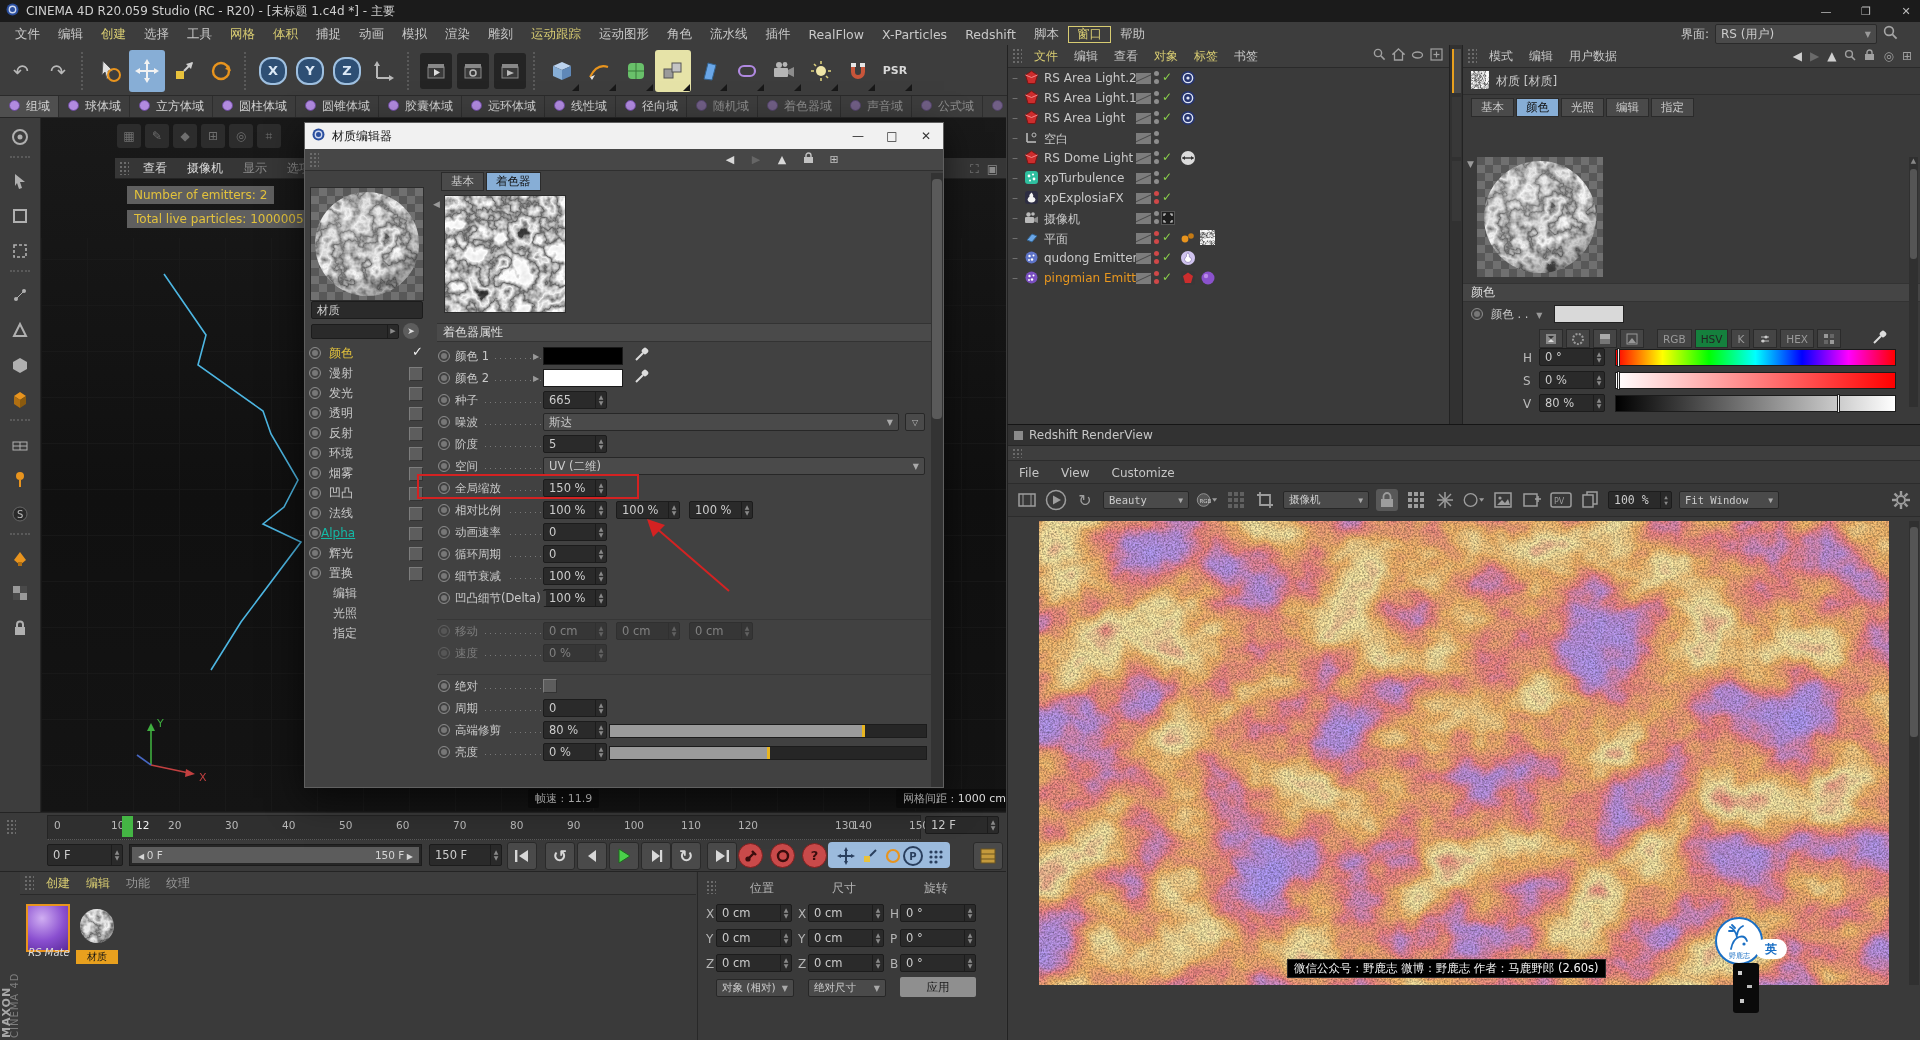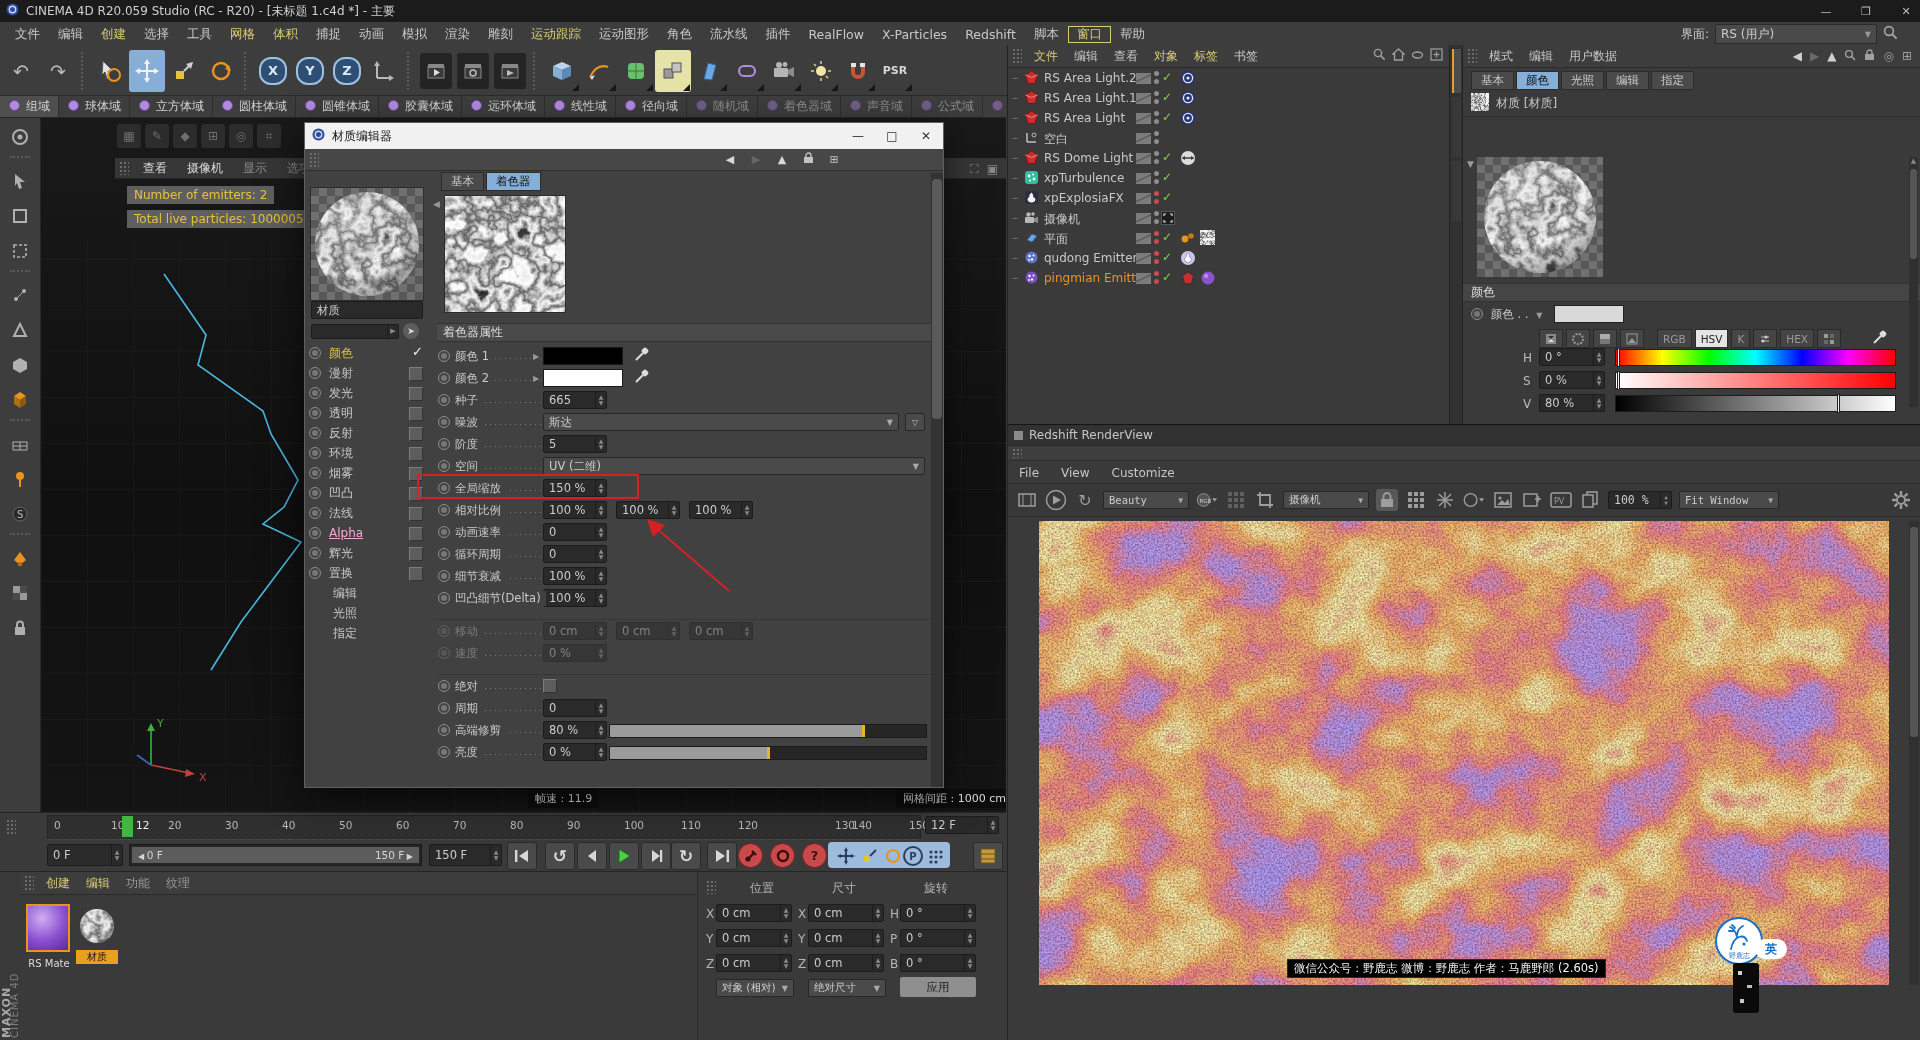--- a/index.html
+++ b/index.html
@@ -79,21 +79,21 @@
   #sidetabs{left:1449px;top:45px;width:13px;height:379px;background:#313131;border-left:1px solid #222;}
   #attr{left:1462px;top:45px;width:458px;height:379px;background:#3a3a3a;border-left:1px solid #222;box-sizing:border-box;}
   .atab{display:inline-flex;align-items:center;height:20px;padding:0 12px;font-size:12px;color:#9a9a9a;background:#2f2f2f;}
   .atab.on{background:#3f3f3f;color:#e8a43c;}
   .stab{display:inline-flex;align-items:center;height:17px;padding:0 9px;font-size:11.5px;color:#ccc;background:#4a4a4a;border:1px solid #2b2b2b;margin-right:2px;}
   .stab.on{background:#87aed6;color:#111;}
   .checker{background-image:conic-gradient(#707070 90deg,#585858 90deg 180deg,#707070 180deg 270deg,#585858 270deg);background-size:16px 16px;}
   .bar{position:absolute;height:15px;border:1px solid #1c1c1c;}
   .barmark{position:absolute;top:-2px;width:3px;height:19px;background:#f2f2f2;border:1px solid #222;box-sizing:border-box;}
   .modebtn{display:inline-flex;align-items:center;justify-content:center;height:17px;padding:0 5px;font-size:10.5px;color:#9a9a9a;background:#454545;border:1px solid #2b2b2b;margin-right:3px;}
-  .modebtn.on{background:#e5e5e5;color:#222;}
+  .modebtn.on{background:#15803d;color:#222;}
   
   #rv{left:1007px;top:424px;width:913px;height:616px;background:#3a3a3a;border-left:1px solid #222;border-top:1px solid #151515;box-sizing:border-box;}
   #rvtools{position:absolute;left:0;top:58px;width:100%;height:34px;background:#383838;border-top:1px solid #2c2c2c;border-bottom:1px solid #2c2c2c;display:flex;align-items:center;gap:7px;padding:0 8px;box-sizing:border-box;}
   .rvi{color:#9d9d9d;display:flex;align-items:center;justify-content:center;width:22px;height:22px;flex:0 0 auto;}
   .rvi.on{background:#585858;border-radius:3px;}
   .rvi.dim{opacity:.4;}
   
   #timeline{left:0;top:812px;width:1006px;height:59px;background:#3a3a3a;border-top:1px solid #242424;box-sizing:border-box;}
   .tick{position:absolute;top:3px;font-size:10.5px;color:#b9b9b9;}
   .tpbtn{position:absolute;top:29px;width:28px;height:26px;background:#4a4a4a;border:1px solid #2a2a2a;border-radius:3px;display:flex;align-items:center;justify-content:center;}
@@ -790,38 +790,38 @@
               <line x1="7.6" y1="7.6" x2="11" y2="11" stroke="#a0a0a0" stroke-width="1.5"></line>
             </svg></span>
         <span><svg width="11" height="12">
               <rect x="1" y="5" width="9" height="6" fill="#a0a0a0"></rect>
               <path d="M3 5 V3.5 A2.5 2.5 0 0 1 8 3.5 V5" fill="none" stroke="#a0a0a0" stroke-width="1.4"></path>
             </svg></span>
         <span style="color:#a0a0a0;">◎</span>
         <span style="color:#a0a0a0;">⊞</span>
       </span>
     </div>
-    <div style="padding:3px 0 0 8px;" id="attrsubtabs"><span class="stab">基本</span><span class="stab on">颜色</span><span class="stab">光照</span><span class="stab">编辑</span><span class="stab">指定</span></div>
     <div style="height:26px;display:flex;align-items:center;gap:7px;padding-left:8px;border-bottom:1px solid #2d2d2d;">
       <span id="attrthumb"><span style="display:inline-block;width:18px;height:18px;"><svg width="18" height="18">
               <defs>
                 <filter id="nf3" x="0" y="0" width="100%" height="100%">
                   <feTurbulence type="fractalNoise" baseFrequency="0.2" numOctaves="4" seed="4"></feTurbulence>
                   <feColorMatrix type="matrix" values="1 0 0 0 0 1 0 0 0 0 1 0 0 0 0 0 0 0 0 1"></feColorMatrix>
                   <feComponentTransfer>
                     <feFuncR type="table" tableValues="0 0.05 0.92 0.12 1 0.8 0.05"></feFuncR>
                     <feFuncG type="table" tableValues="0 0.05 0.92 0.12 1 0.8 0.05"></feFuncG>
                     <feFuncB type="table" tableValues="0 0.05 0.92 0.12 1 0.8 0.05"></feFuncB>
                   </feComponentTransfer>
                 </filter>
               </defs>
               <rect width="18" height="18" filter="url(#nf3)"></rect>
             </svg></span></span>
       <span>材质 [材质]</span>
     </div>
+    <div style="padding:3px 0 0 8px;" id="attrsubtabs"><span class="stab">基本</span><span class="stab on">颜色</span><span class="stab">光照</span><span class="stab">编辑</span><span class="stab">指定</span></div>
     <div class="abs checker" style="left:14px;top:112px;width:126px;height:120px;"><span id="attrsphere"><svg width="126" height="120">
             <defs>
               <filter id="sf4" x="0" y="0" width="100%" height="100%">
                 <feTurbulence type="fractalNoise" baseFrequency="0.05" numOctaves="4" seed="3"></feTurbulence>
                 <feColorMatrix type="matrix" values="1 0 0 0 0 1 0 0 0 0 1 0 0 0 0 0 0 0 0 1"></feColorMatrix>
                 <feComponentTransfer>
                   <feFuncR type="table" tableValues="0.05 0.1 0.95 0.15 1 0.85"></feFuncR>
                   <feFuncG type="table" tableValues="0.05 0.1 0.95 0.15 1 0.85"></feFuncG>
                   <feFuncB type="table" tableValues="0.05 0.1 0.95 0.15 1 0.85"></feFuncB>
                 </feComponentTransfer>
@@ -1278,21 +1278,21 @@
     <div class="pmrow" style="margin-left:20px;width:676px;">
       <span class="grip"></span>
       <span id="matmenu" style="display:flex;">
           <span class="pmi" style="color:#d8cc72;">创建</span>
           <span class="pmi" style="color:#d8cc72;">编辑</span>
           <span class="pmi" style="color:#9a9a9a;">功能</span>
           <span class="pmi" style="color:#9a9a9a;">纹理</span>
         </span>
     </div>
     <div class="abs" style="left:26px;top:32px;width:44px;height:48px;background:radial-gradient(circle at 35% 28%,#d0aef2,#8a4fd0 55%,#5a2a9a);border:2px solid #e8941e;box-sizing:border-box;"></div>
-    <div class="thlab" style="left:26px;top:86px;width:46px;">RS Mate</div>
+    <div class="thlab" style="left:26px;top:75px;width:46px;font-style:italic;">RS Mate</div>
     <div class="abs" style="left:76px;top:32px;width:42px;height:44px;" id="matthumb2"><svg width="42" height="44">
           <defs>
             <filter id="sf5" x="0" y="0" width="100%" height="100%">
               <feTurbulence type="fractalNoise" baseFrequency="0.06" numOctaves="4" seed="3"></feTurbulence>
               <feColorMatrix type="matrix" values="1 0 0 0 0 1 0 0 0 0 1 0 0 0 0 0 0 0 0 1"></feColorMatrix>
               <feComponentTransfer>
                 <feFuncR type="table" tableValues="0.05 0.1 0.95 0.15 1 0.85"></feFuncR>
                 <feFuncG type="table" tableValues="0.05 0.1 0.95 0.15 1 0.85"></feFuncG>
                 <feFuncB type="table" tableValues="0.05 0.1 0.95 0.15 1 0.85"></feFuncB>
               </feComponentTransfer>
@@ -1477,21 +1477,21 @@
           <span class="chlab" style="color:#c9c9c9;margin-left:8px;">凹凸</span>
           <span class="chbox"></span>
         </div>
         <div class="chrow">
           <span class="mradio" style="position:static;flex:0 0 auto;"></span>
           <span class="chlab" style="color:#c9c9c9;margin-left:8px;">法线</span>
           <span class="chbox"></span>
         </div>
         <div class="chrow">
           <span class="mradio" style="position:static;flex:0 0 auto;"></span>
-          <span class="chlab" style="color:#f9a8d4;margin-left:8px;text-decoration:underline;">Alpha</span>
+          <span class="chlab" style="color:#14b8a6;margin-left:0;text-decoration:underline;">Alpha</span>
           <span class="chbox"></span>
         </div>
         <div class="chrow">
           <span class="mradio" style="position:static;flex:0 0 auto;"></span>
           <span class="chlab" style="color:#c9c9c9;margin-left:8px;">辉光</span>
           <span class="chbox"></span>
         </div>
         <div class="chrow">
           <span class="mradio" style="position:static;flex:0 0 auto;"></span>
           <span class="chlab" style="color:#c9c9c9;margin-left:8px;">置换</span>

